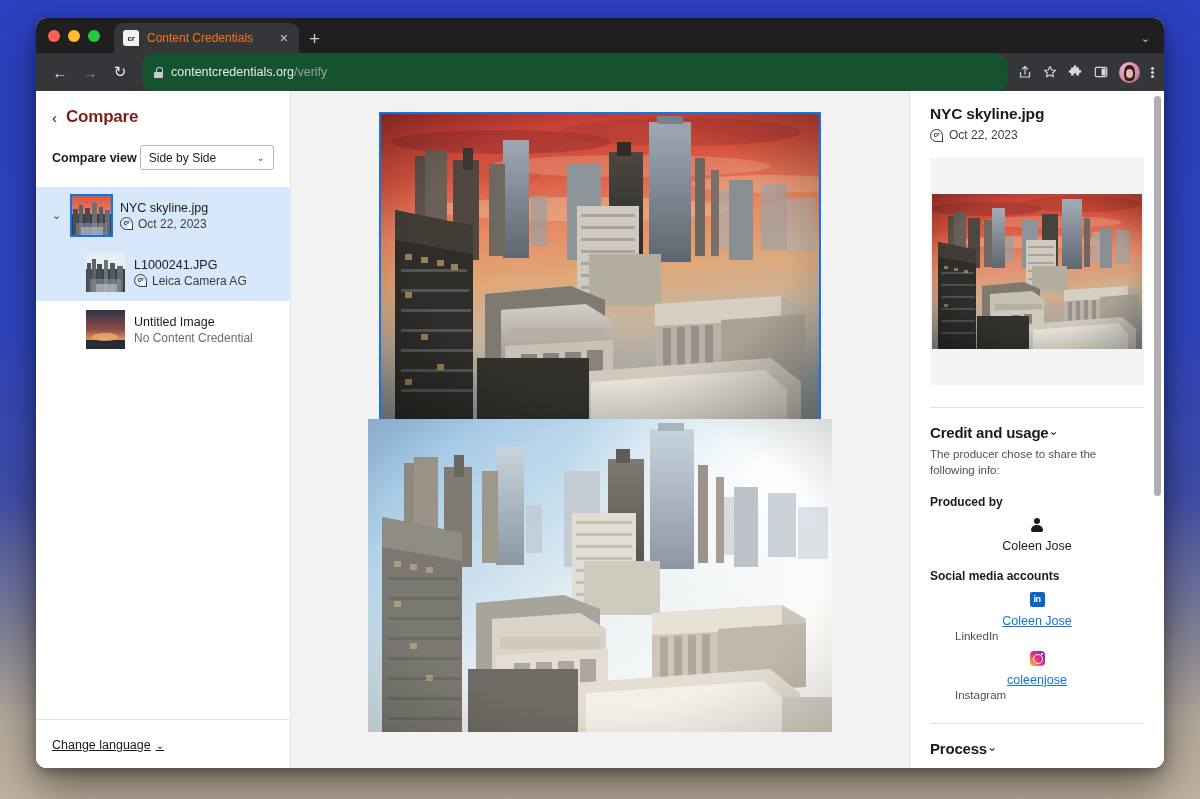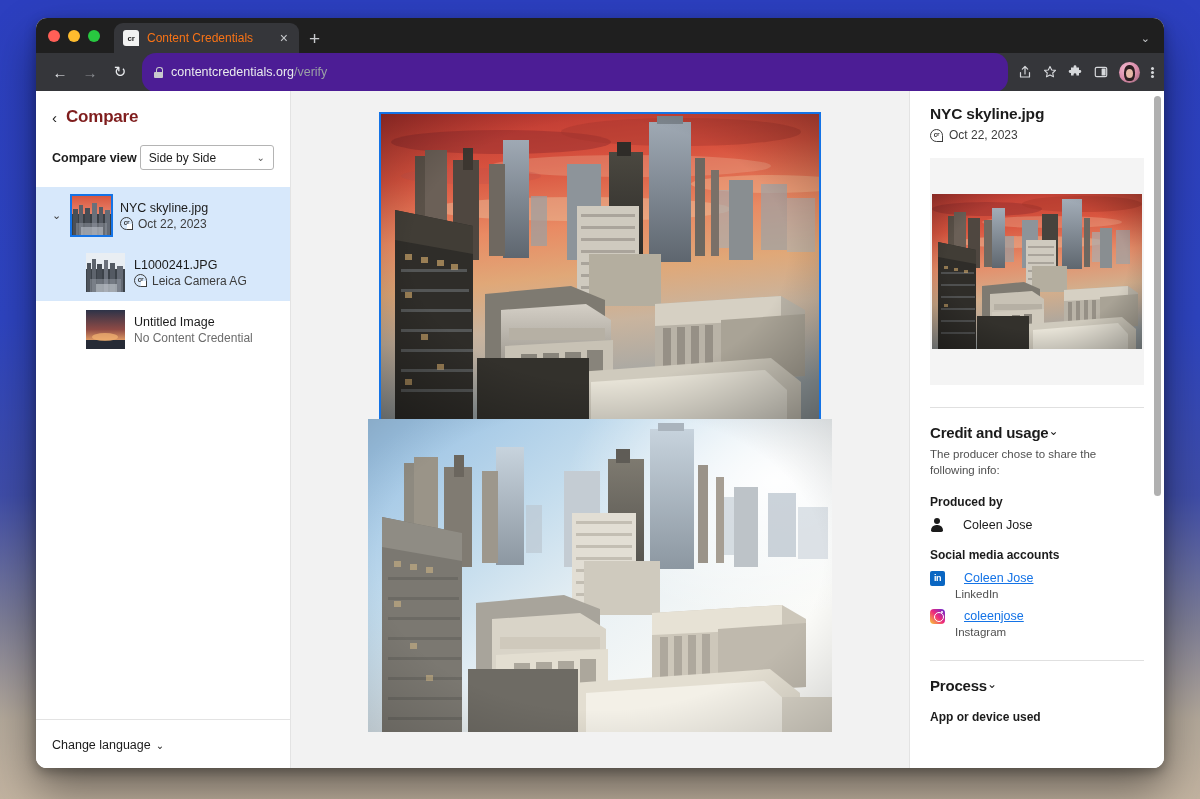--- a/index.html
+++ b/index.html
@@ -76,21 +76,21 @@
     display: flex; align-items: center; gap: 2px;
     padding: 0 10px; flex: 0 0 auto;
   }
   .nav-btn {
     width: 28px; height: 28px; border-radius: 50%;
     display: flex; align-items: center; justify-content: center;
     color: #e8eaed; font-size: 15px;
   }
   .nav-btn.dim { color: #8b8e92; }
   .omnibox {
-    flex: 1; height: 39px; background: #4c1d95;
+    flex: 1; height: 39px; background: #14532d;
     border-radius: 14px; margin-left: 6px; margin-right: 8px;
     display: flex; align-items: center; padding: 0 12px; gap: 8px;
     min-width: 0;
   }
   .lock-icon { width: 9px; height: 11px; position: relative; flex: 0 0 auto; }
   .lock-icon::before {
     content: ""; position: absolute; left: 0; bottom: 0;
     width: 9px; height: 6px; background: #c8cacd; border-radius: 1px;
   }
   .lock-icon::after {
@@ -166,21 +166,21 @@
     line-height: 1; letter-spacing: -.3px;
   }
   .cr-badge::after {
     content: ""; position: absolute; right: -1px; bottom: -1px;
     width: 5px; height: 5px; background: #fff;
     border-right: 1.3px solid #3c3c3c; border-bottom: 1.3px solid #3c3c3c;
   }
   .indent { padding-left: 50px; }
   .sb-foot { border-top: 1px solid #e3e3e3; padding: 15px 16px; }
   .lang-link {
-    font-size: 12.5px; color: #1b1b1b; 
+    font-size: 12.5px; color: #1b1b1b; text-decoration: underline;
     display: inline-flex; align-items: center; gap: 5px;
   }
   .lang-link .chev { font-size: 10px; text-decoration: none; }
 
   
   .canvas {
     flex: 1; background: #f2f2f2; min-width: 0;
     display: flex; flex-direction: column; align-items: center;
     padding-top: 23px; gap: 0px; overflow: hidden; position: relative;
   }
@@ -199,21 +199,21 @@
   .rp-thumbbox {
     margin-top: 16px; height: 227px; background: #f4f4f4;
     display: flex; align-items: center; justify-content: center;
   }
   .rp-sec { border-top: 1px solid #e0e0e0; margin-top: 22px; padding-top: 16px; }
   .rp-sec-head { display: flex; align-items: flex-start; }
   .rp-sec-title { font-size: 15px; font-weight: bold; color: #1b1b1b; letter-spacing: -.2px; }
   .rp-sec-chev { color: #1b1b1b; font-size: 12px; line-height: 1.3; }
   .rp-desc { font-size: 11.5px; color: #505050; line-height: 1.38; margin-top: 6px; }
   .rp-label { font-size: 12px; font-weight: bold; color: #1b1b1b; margin-top: 16px; }
-  .rp-item { display: flex; align-items: center; gap: 19px; margin-top: 9px; }
+  .rp-item { display: flex; align-items: center; gap: 7px; margin-top: 9px; flex-direction: column; }
   .rp-item-text { font-size: 12.5px; color: #1b1b1b; }
   .rp-link { font-size: 12.5px; color: #1473e6; text-decoration: underline; }
   .rp-caption { font-size: 11.5px; color: #505050; margin: 2px 0 0 25px; }
 
   .person-ico {
     width: 14px; height: 14px; flex: 0 0 14px; position: relative;
   }
   .person-ico::before {
     content:""; position:absolute; left:4px; top:0; width:6px; height:6px;
     border-radius:50%; background:#1b1b1b;

